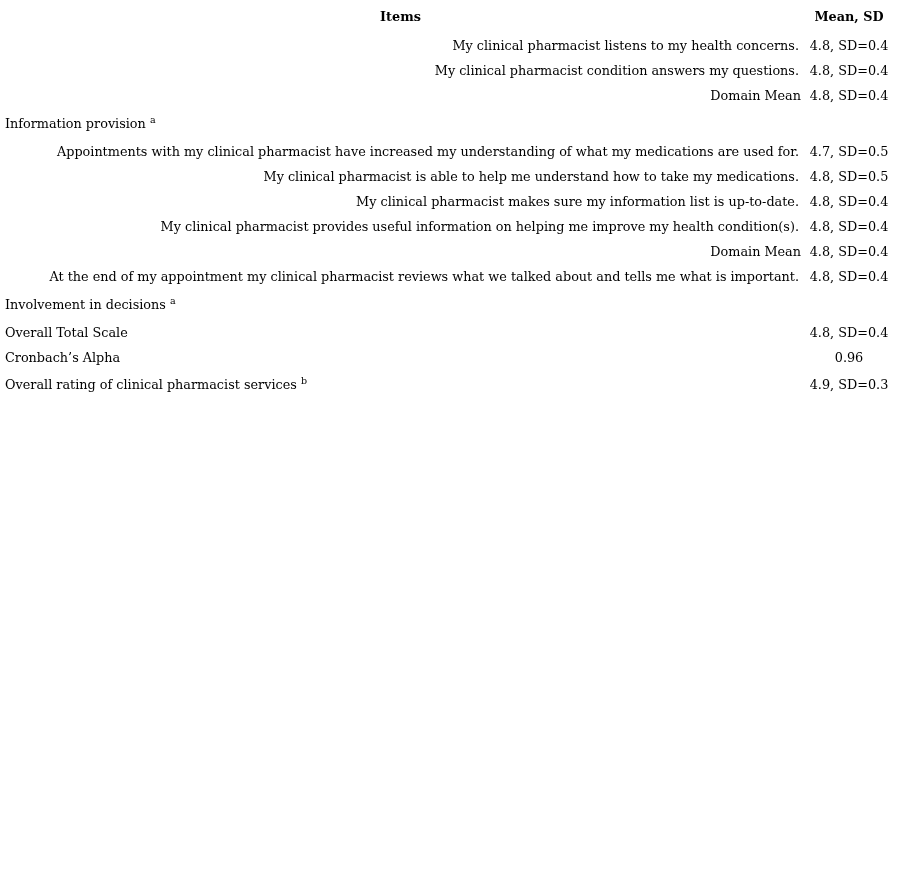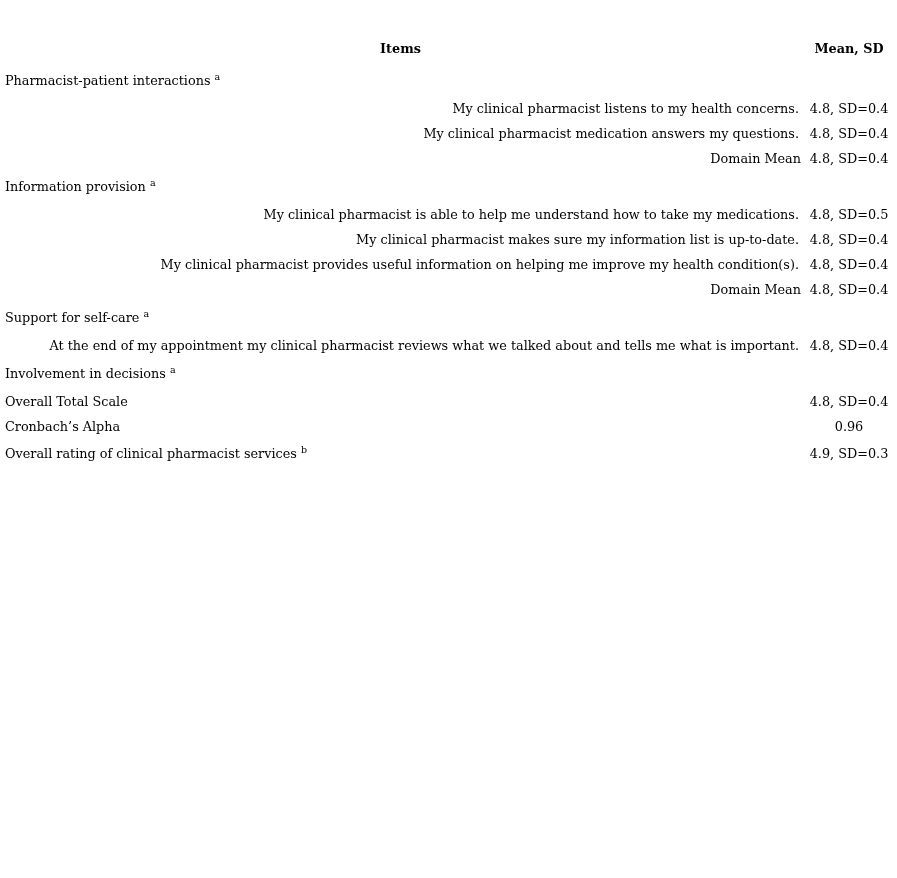--- a/index.html
+++ b/index.html
@@ -10,21 +10,20 @@
     color: #000000;
     font-family: "DejaVu Serif", "Liberation Serif", serif;
     font-size: 12.8px;
     overflow: hidden;
   }
   table.survey-table {
     border-collapse: collapse;
     table-layout: fixed;
     width: 897px;
     border: none;
-    margin-top: 32px;
   }
   col.c-items { width: 801px; }
   col.c-value { width: 96px; }
   th, td {
     padding: 0;
     border: none;
     vertical-align: middle;
     font-weight: normal;
   }
   thead th {
@@ -61,59 +60,55 @@
     <col class="c-items">
     <col class="c-value">
   </colgroup>
   <thead>
     <tr>
       <th class="items-header">Items</th>
       <th class="mean-header">Mean, SD</th>
     </tr>
   </thead>
   <tbody id="table-body">
-      <tr class="row-category">
-        <td class="items-cell"><span>Pharmacist-patient interactions</span> <sup class="footnote">a</sup></td>
-        <td class="value-cell"></td>
-      </tr>
       <tr class="row-item">
         <td class="items-cell"><span>My clinical pharmacist listens to my health concerns.</span></td>
         <td class="value-cell"><span>4.8, SD=0.4</span></td>
       </tr>
       <tr class="row-item">
-        <td class="items-cell"><span>My clinical pharmacist medication answers my questions.</span></td>
+        <td class="items-cell"><span>My clinical pharmacist condition answers my questions.</span></td>
         <td class="value-cell"><span>4.8, SD=0.4</span></td>
       </tr>
       <tr class="row-domain-mean">
         <td class="items-cell"><span>Domain Mean</span></td>
         <td class="value-cell"><span>4.8, SD=0.4</span></td>
       </tr>
       <tr class="row-category">
         <td class="items-cell"><span>Information provision</span> <sup class="footnote">a</sup></td>
         <td class="value-cell"></td>
+      </tr>
+      <tr class="row-item">
+        <td class="items-cell"><span>Appointments with my clinical pharmacist have increased my understanding of what my medications are used for.</span></td>
+        <td class="value-cell"><span>4.7, SD=0.5</span></td>
       </tr>
       <tr class="row-item">
         <td class="items-cell"><span>My clinical pharmacist is able to help me understand how to take my medications.</span></td>
         <td class="value-cell"><span>4.8, SD=0.5</span></td>
       </tr>
       <tr class="row-item">
         <td class="items-cell"><span>My clinical pharmacist makes sure my information list is up-to-date.</span></td>
         <td class="value-cell"><span>4.8, SD=0.4</span></td>
       </tr>
       <tr class="row-item">
         <td class="items-cell"><span>My clinical pharmacist provides useful information on helping me improve my health condition(s).</span></td>
         <td class="value-cell"><span>4.8, SD=0.4</span></td>
       </tr>
       <tr class="row-domain-mean">
         <td class="items-cell"><span>Domain Mean</span></td>
         <td class="value-cell"><span>4.8, SD=0.4</span></td>
-      </tr>
-      <tr class="row-category">
-        <td class="items-cell"><span>Support for self-care</span> <sup class="footnote">a</sup></td>
-        <td class="value-cell"></td>
       </tr>
       <tr class="row-item">
         <td class="items-cell"><span>At the end of my appointment my clinical pharmacist reviews what we talked about and tells me what is important.</span></td>
         <td class="value-cell"><span>4.8, SD=0.4</span></td>
       </tr>
       <tr class="row-category">
         <td class="items-cell"><span>Involvement in decisions</span> <sup class="footnote">a</sup></td>
         <td class="value-cell"></td>
       </tr>
       <tr class="row-summary">

